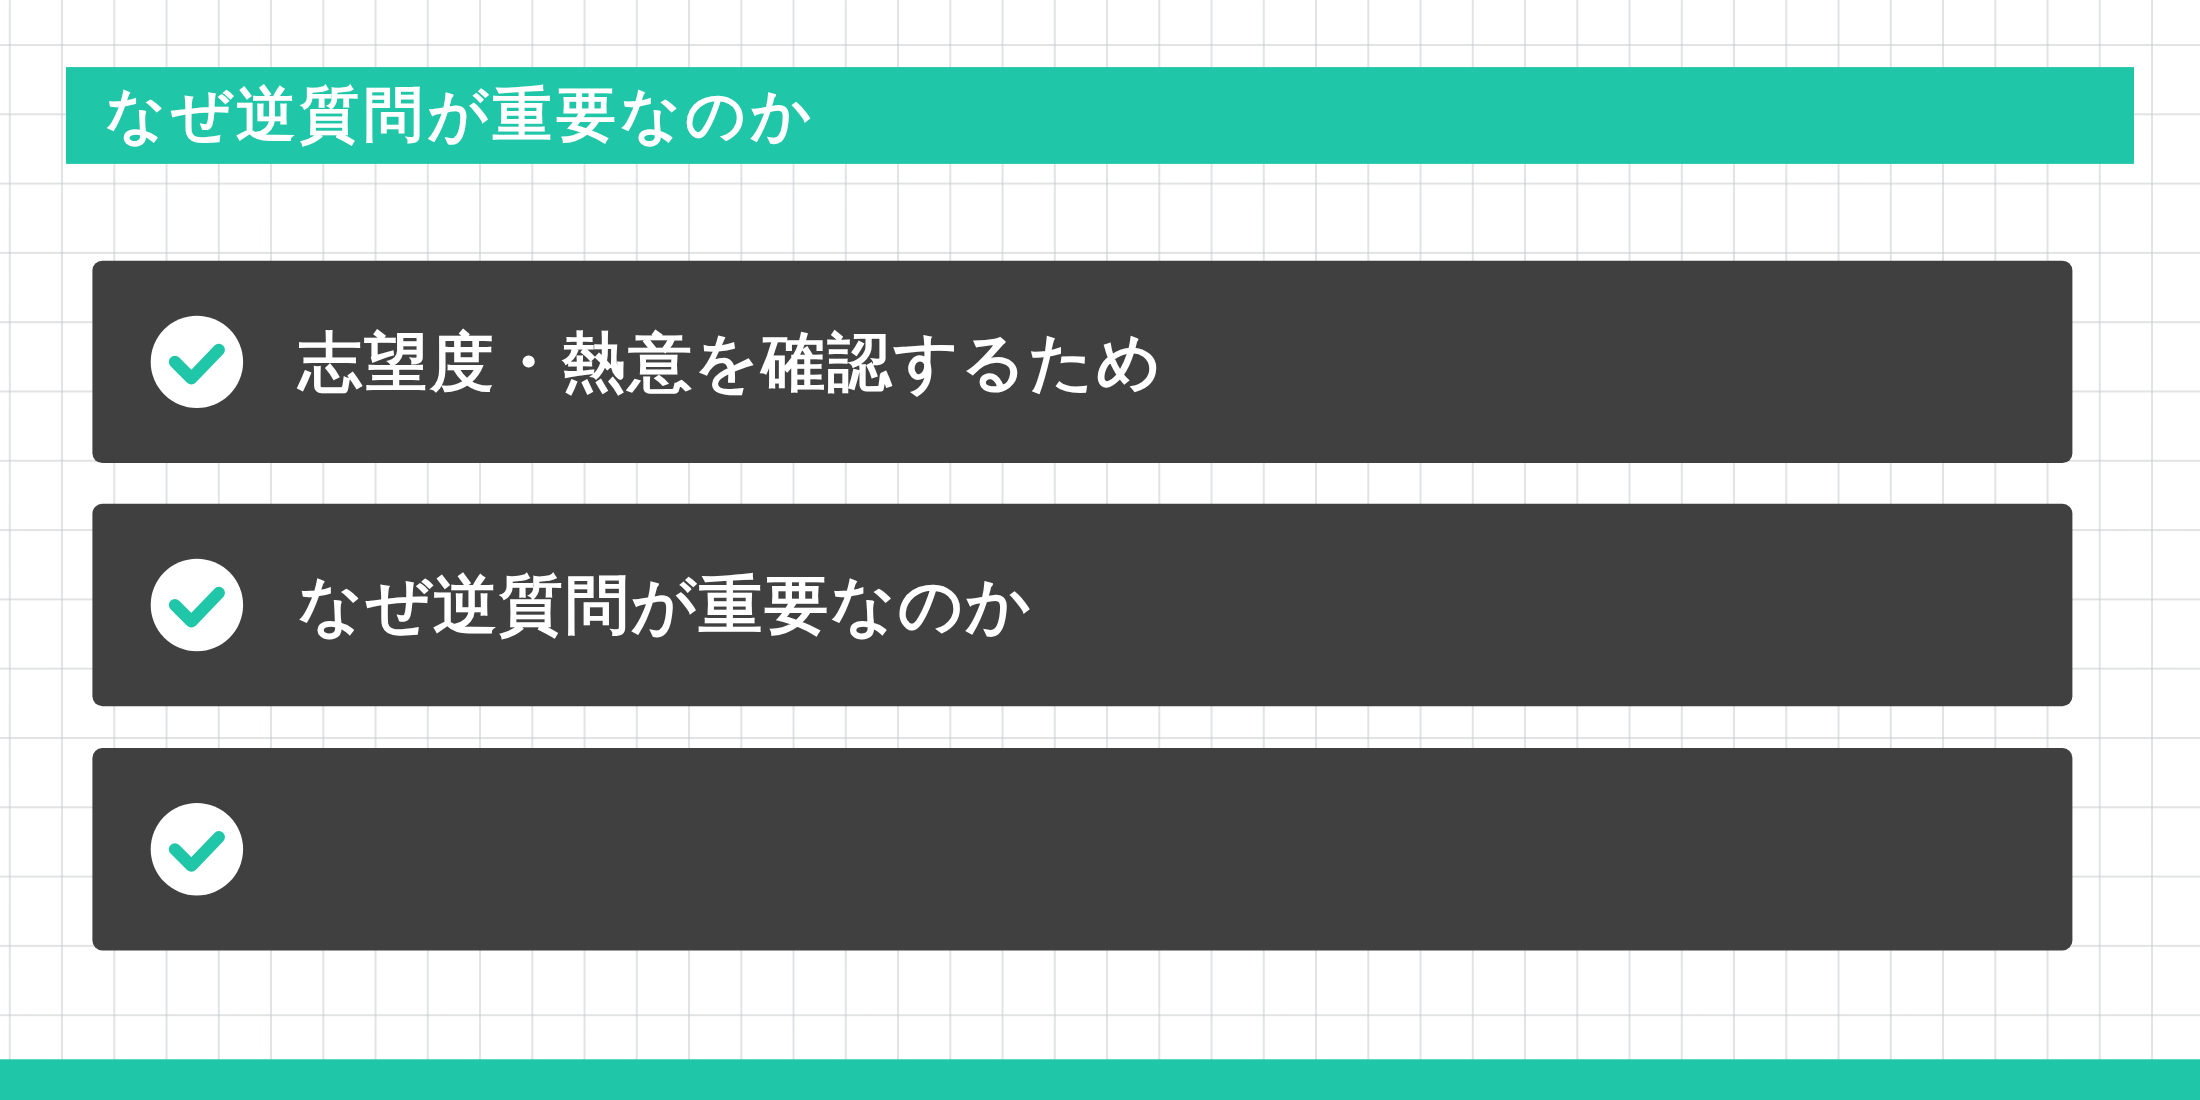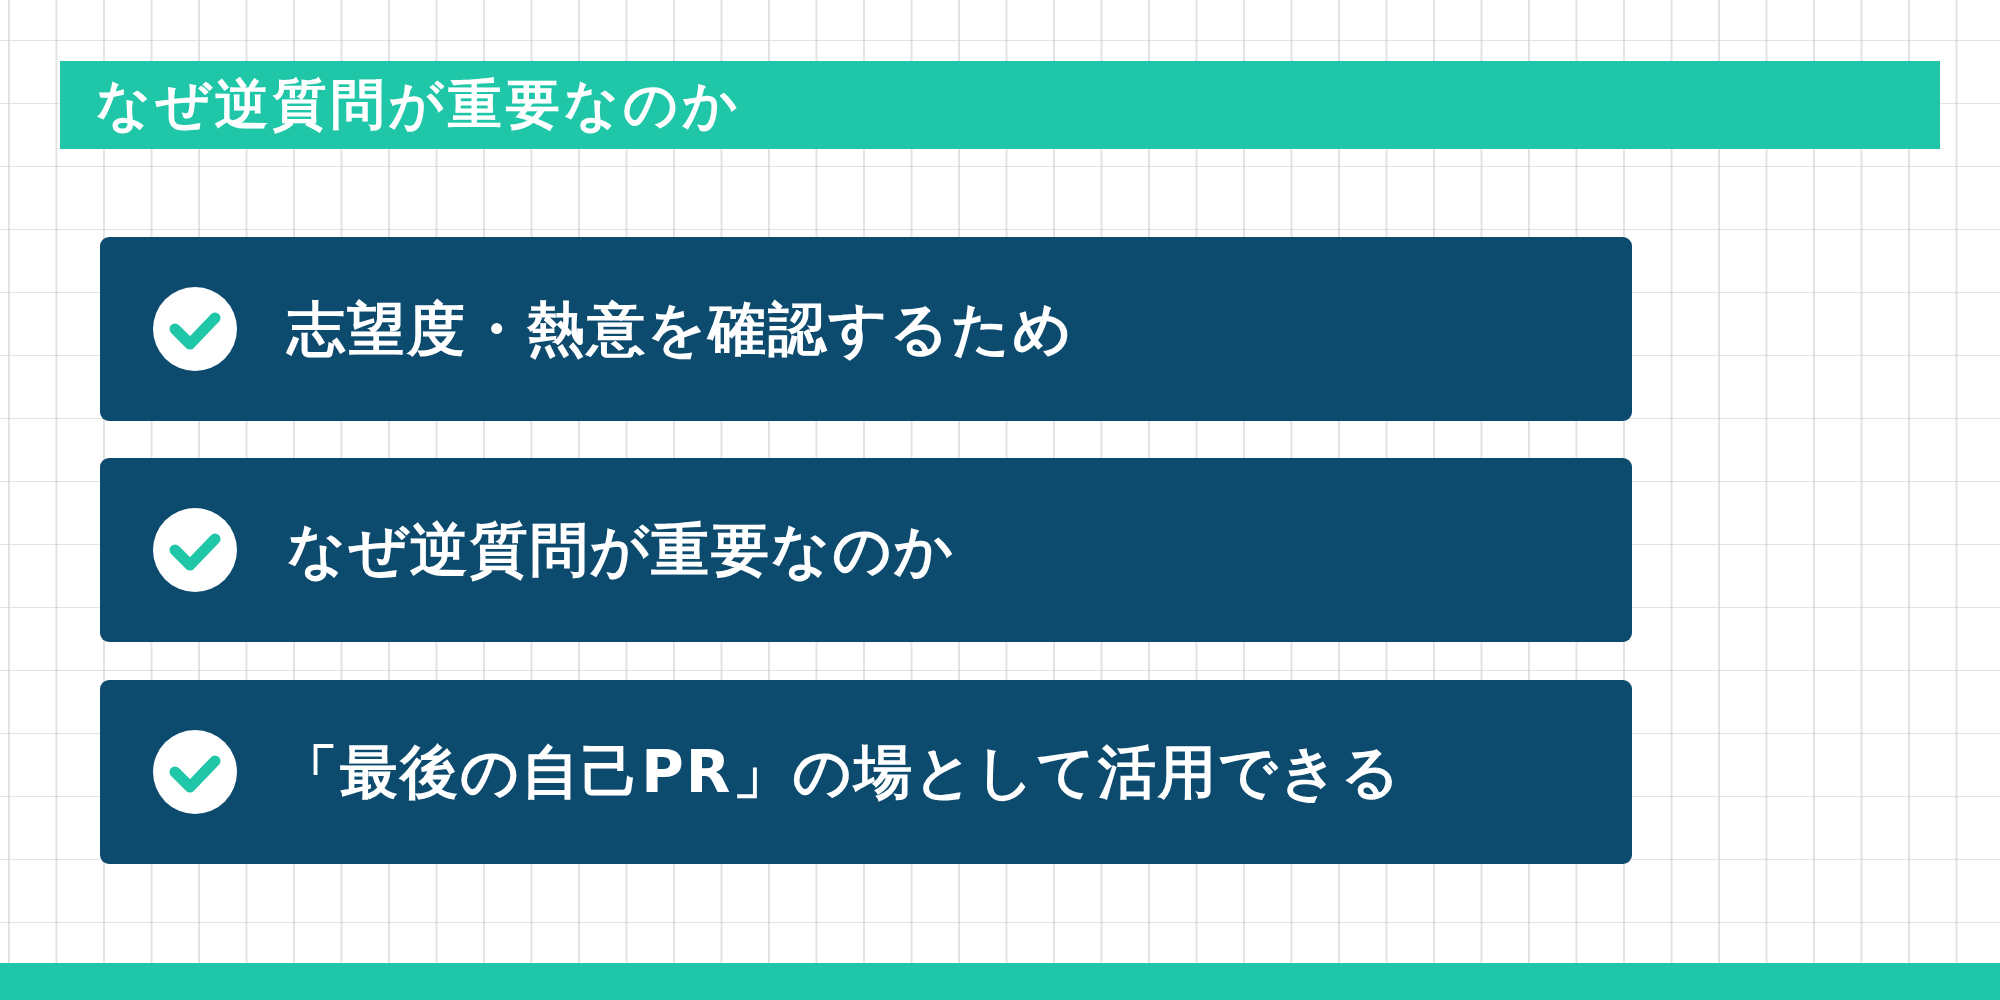--- a/index.html
+++ b/index.html
@@ -34,24 +34,24 @@
     .header-title {
       color: #ffffff;
       font-weight: bold;
       font-size: 54px;
       letter-spacing: 4px;
       line-height: 1;
       white-space: nowrap;
     }
     .card {
       position: absolute;
-      left: 100px;
-      width: 1532px;
+      left: 84px;
+      width: 1800px;
       height: 184px;
-      background: #0c4a6e;
+      background: #404040;
       border-radius: 9px;
       display: flex;
       align-items: center;
       box-sizing: border-box;
     }
     .check-circle {
       position: absolute;
       left: 53px;
       top: 50%;
       width: 84px;
@@ -113,16 +113,15 @@
   </span>
   <span class="card-text">なぜ逆質問が重要なのか</span>
 </div>
 
 <div class="card" style="top:680px;">
   <span class="check-circle">
     <svg viewBox="0 0 84 84" xmlns="http://www.w3.org/2000/svg">
       <polyline points="22,42 37,57 62,31" fill="none" stroke="#1FC6A8" stroke-width="11" stroke-linecap="round" stroke-linejoin="round"></polyline>
     </svg>
   </span>
-  <span class="card-text bracket-start">「最後の自己PR」の場として活用できる</span>
 </div>
 
 <div class="footer-bar"></div>
 
 </body></html>

